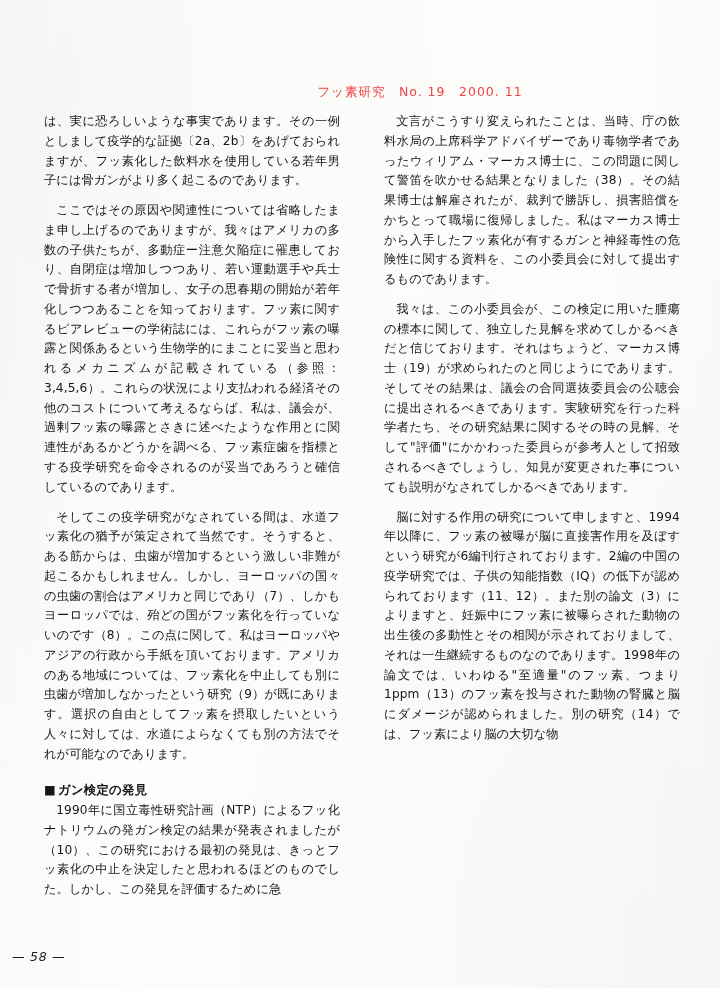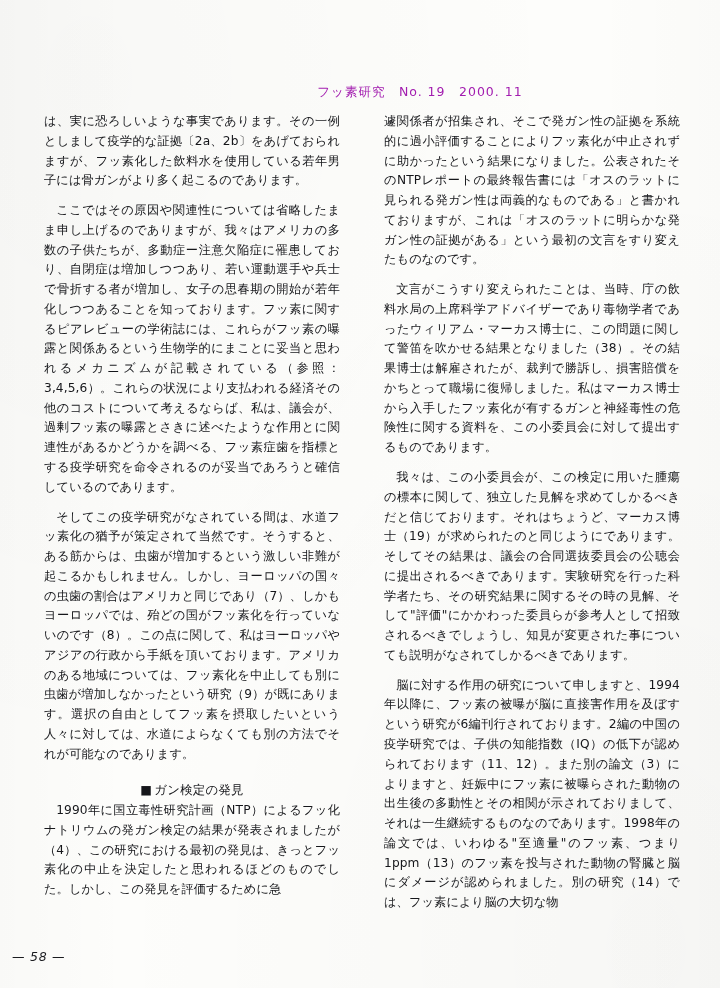--- a/index.html
+++ b/index.html
@@ -34,21 +34,21 @@
     pointer-events: none;
   }
   .running-head {
     position: absolute;
     top: 84px;
     left: 0;
     width: 720px;
     text-align: center;
     font-size: 12.5px;
     letter-spacing: 0.08em;
-    color: #a21caf;
+    color: #ef4444;
   }
   .running-head .rh-inner {
     display: inline-block;
     padding-left: 120px;
   }
   .columns {
     position: absolute;
     top: 112px;
     left: 44px;
     width: 636px;
@@ -68,24 +68,23 @@
     text-justify: inter-character;
     letter-spacing: 0.01em;
     color: #15161a;
   }
   .col p.indent {
     text-indent: 1em;
   }
   .section-head {
     margin: 16px 0 2px 0;
     font-size: 12.4px;
-    font-weight: normal;
+    font-weight: bold;
     line-height: 1.5;
     letter-spacing: 0.02em;
-    text-align: center;
   }
   .section-head .marker {
     display: inline-block;
     margin-right: 2px;
   }
   .page-number {
     position: absolute;
     left: 12px;
     bottom: 24px;
     width: 720px;
@@ -108,25 +107,24 @@
 
     <div class="col">
       <p>は、実に恐ろしいような事実であります。その一例としまして疫学的な証拠〔2a、2b〕をあげておられますが、フッ素化した飲料水を使用している若年男子には骨ガンがより多く起こるのであります。</p>
       <p class="indent">ここではその原因や関連性については省略したまま申し上げるのでありますが、我々はアメリカの多数の子供たちが、多動症ー注意欠陥症に罹患しており、自閉症は増加しつつあり、若い運動選手や兵士で骨折する者が増加し、女子の思春期の開始が若年化しつつあることを知っております。フッ素に関するピアレビューの学術誌には、これらがフッ素の曝露と関係あるという生物学的にまことに妥当と思われるメカニズムが記載されている（参照：3,4,5,6）。これらの状況により支払われる経済その他のコストについて考えるならば、私は、議会が、過剰フッ素の曝露とさきに述べたような作用とに関連性があるかどうかを調べる、フッ素症歯を指標とする疫学研究を命令されるのが妥当であろうと確信しているのであります。</p>
       <p class="indent">そしてこの疫学研究がなされている間は、水道フッ素化の猶予が策定されて当然です。そうすると、ある筋からは、虫歯が増加するという激しい非難が起こるかもしれません。しかし、ヨーロッパの国々の虫歯の割合はアメリカと同じであり（7）、しかもヨーロッパでは、殆どの国がフッ素化を行っていないのです（8）。この点に関して、私はヨーロッパやアジアの行政から手紙を頂いております。アメリカのある地域については、フッ素化を中止しても別に虫歯が増加しなかったという研究（9）が既にあります。選択の自由としてフッ素を摂取したいという人々に対しては、水道によらなくても別の方法でそれが可能なのであります。</p>
 
       <div class="section-head">
         <span class="marker">■</span><span>ガン検定の発見</span>
       </div>
 
-      <p class="indent">1990年に国立毒性研究計画（NTP）によるフッ化ナトリウムの発ガン検定の結果が発表されましたが（4）、この研究における最初の発見は、きっとフッ素化の中止を決定したと思われるほどのものでした。しかし、この発見を評価するために急</p>
+      <p class="indent">1990年に国立毒性研究計画（NTP）によるフッ化ナトリウムの発ガン検定の結果が発表されましたが（10）、この研究における最初の発見は、きっとフッ素化の中止を決定したと思われるほどのものでした。しかし、この発見を評価するために急</p>
     </div>
 
     <div class="col">
-      <p>遽関係者が招集され、そこで発ガン性の証拠を系統的に過小評価することによりフッ素化が中止されずに助かったという結果になりました。公表されたそのNTPレポートの最終報告書には「オスのラットに見られる発ガン性は両義的なものである」と書かれておりますが、これは「オスのラットに明らかな発ガン性の証拠がある」という最初の文言をすり変えたものなのです。</p>
       <p class="indent">文言がこうすり変えられたことは、当時、庁の飲料水局の上席科学アドバイザーであり毒物学者であったウィリアム・マーカス博士に、この問題に関して警笛を吹かせる結果となりました（38）。その結果博士は解雇されたが、裁判で勝訴し、損害賠償をかちとって職場に復帰しました。私はマーカス博士から入手したフッ素化が有するガンと神経毒性の危険性に関する資料を、この小委員会に対して提出するものであります。</p>
       <p class="indent">我々は、この小委員会が、この検定に用いた腫瘍の標本に関して、独立した見解を求めてしかるべきだと信じております。それはちょうど、マーカス博士（19）が求められたのと同じようにであります。そしてその結果は、議会の合同選抜委員会の公聴会に提出されるべきであります。実験研究を行った科学者たち、その研究結果に関するその時の見解、そして"評価"にかかわった委員らが参考人として招致されるべきでしょうし、知見が変更された事についても説明がなされてしかるべきであります。</p>
       <p class="indent">脳に対する作用の研究について申しますと、1994年以降に、フッ素の被曝が脳に直接害作用を及ぼすという研究が6編刊行されております。2編の中国の疫学研究では、子供の知能指数（IQ）の低下が認められております（11、12）。また別の論文（3）によりますと、妊娠中にフッ素に被曝らされた動物の出生後の多動性とその相関が示されておりまして、それは一生継続するものなのであります。1998年の論文では、いわゆる"至適量"のフッ素、つまり1ppm（13）のフッ素を投与された動物の腎臓と脳にダメージが認められました。別の研究（14）では、フッ素により脳の大切な物</p>
     </div>
 
   </div>
 
   <div class="page-number">— 58 —</div>
 
 </div>

